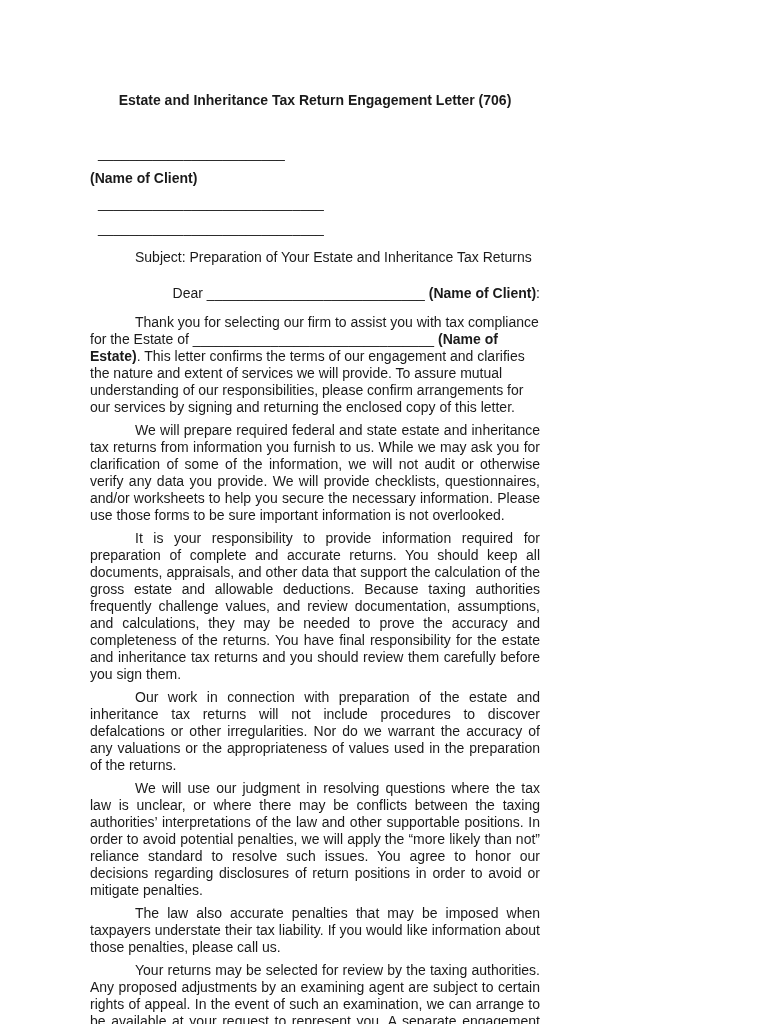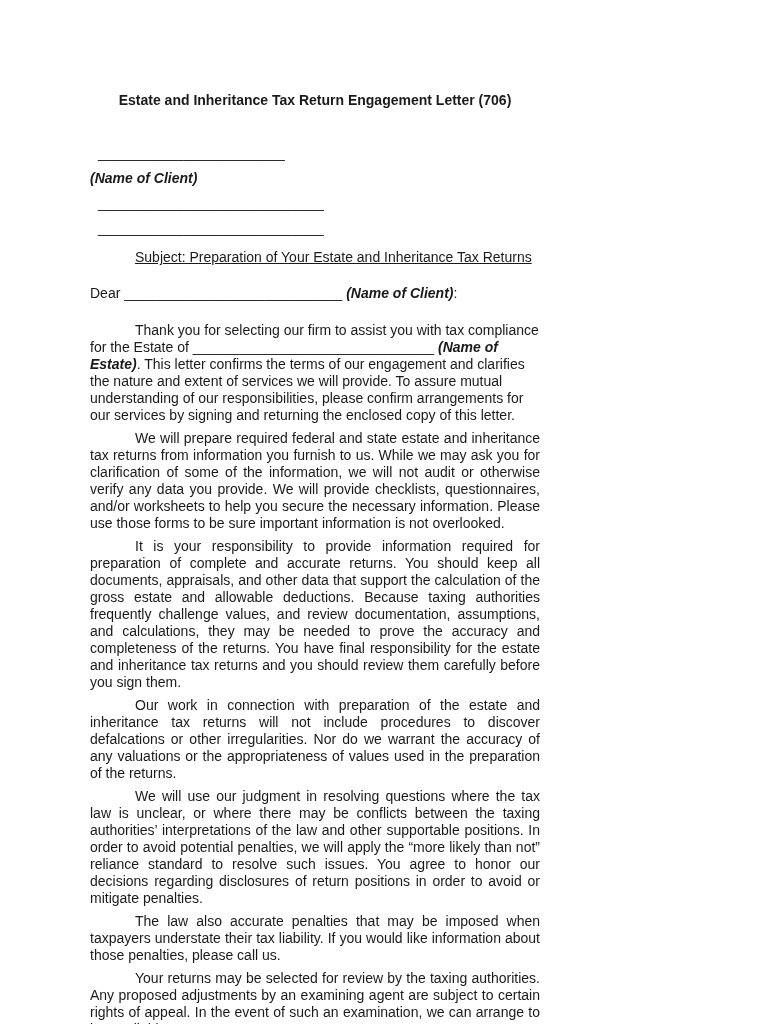--- a/index.html
+++ b/index.html
@@ -18,25 +18,25 @@
   }
   .title {
     margin: 0;
     text-align: center;
     font-weight: bold;
     font-size: 14px;
   }
   .blank-line { margin: 8px; white-space: nowrap; }
   .blank-line.first { margin-top: 36px; }
   .label-line { margin: 0; }
-  .bi { font-weight: bold; font-style: italic; }
-  .subject { margin: 12px 0 16px 0; text-indent: 45px; text-decoration: underline; }
-  .dear { margin: 19px 0 0 0; }
+  .bi { font-weight: bold; }
+  .subject { margin: 12px 0 16px 0; text-indent: 45px; }
+  .dear { margin: 19px 0 0 0; text-align: right; }
   .para { margin: 6px 0 0 0; text-indent: 45px; text-align: justify; }
-  .para.first { margin-top: 20px; text-align: left; }
+  .para.first { margin-top: 12px; text-align: left; }
 </style>
 </head>
 <body>
 
 <div class="page">
 
   <p class="title">Estate and Inheritance Tax Return Engagement Letter (706)</p>
 
   <p class="blank-line first">________________________</p>
   <p class="label-line bi">(Name of Client)</p>

